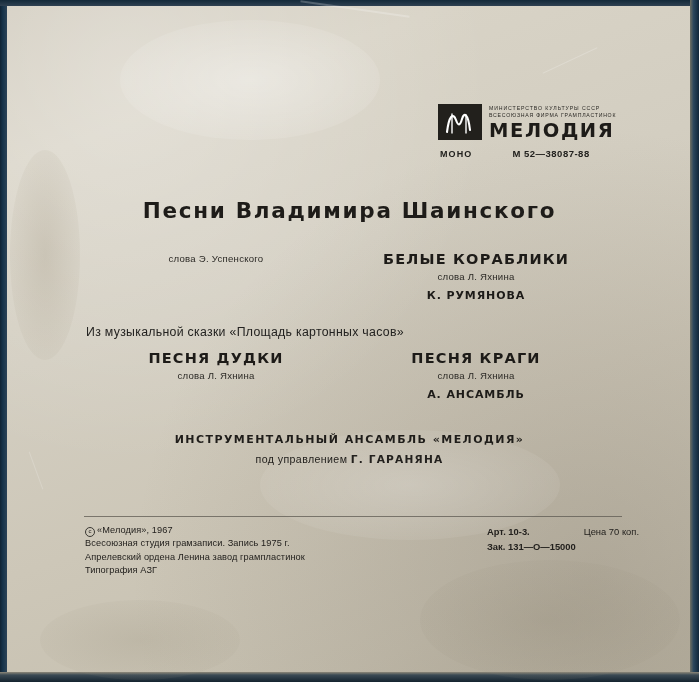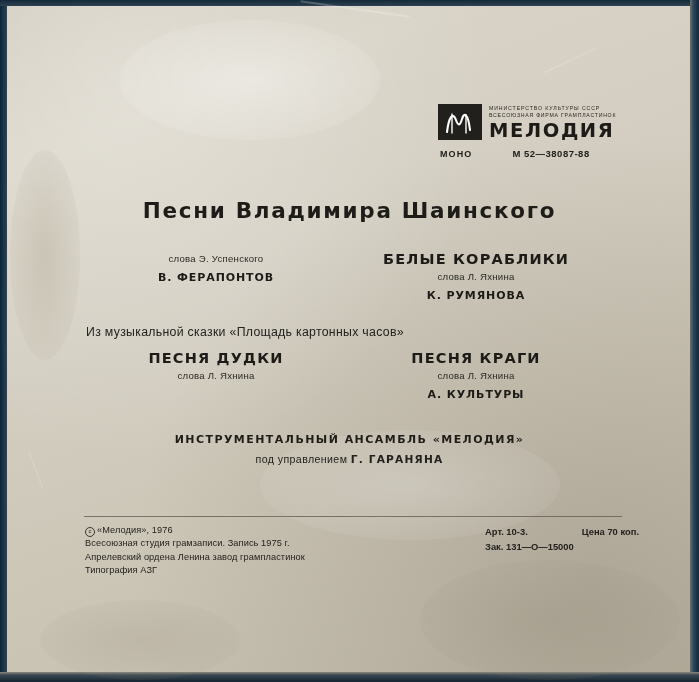--- a/index.html
+++ b/index.html
@@ -235,21 +235,21 @@
   #imprint-right {
     font-size: 9.4px;
     line-height: 15px;
     color: #23211e;
     text-align: left;
     padding-right: 6px;
     white-space: nowrap;
   }
   #imprint-right .row { display: block; }
   #imprint-right .art { font-weight: bold; margin-right: 18px; }
-  #imprint-right .price { font-weight: bold; padding-left: 36px; }
+  #imprint-right .price { font-weight: normal; padding-left: 36px; }
   #imprint-right .order { font-weight: bold; }
   .copy-glyph {
     display: inline-block;
     width: 8px; height: 8px;
     border: 1px solid #3a3833;
     border-radius: 50%;
     font-size: 6px;
     line-height: 7px;
     text-align: center;
     margin-right: 2px;
@@ -298,58 +298,57 @@
       </div>
     </div>
 
     <div id="main-title">Песни Владимира Шаинского</div>
 
     <div id="tracks">
 
       <div class="track-row" id="tracks-row1">
         <div class="track-col">
           <div class="track-lyrics">слова Э. Успенского</div>
-          <div class="track-performer">В. ФЕРАПОНТОВ</div>
         </div>
         <div class="track-col">
           <div class="track-title">БЕЛЫЕ КОРАБЛИКИ</div>
           <div class="track-lyrics">слова Л. Яхнина</div>
           <div class="track-performer">К. РУМЯНОВА</div>
         </div>
       </div>
 
       <div id="from-musical">Из музыкальной сказки «Площадь картонных часов»</div>
 
       <div class="track-row" id="tracks-row2">
         <div class="track-col">
           <div class="track-title">ПЕСНЯ ДУДКИ</div>
           <div class="track-lyrics">слова Л. Яхнина</div>
         </div>
         <div class="track-col">
           <div class="track-title">ПЕСНЯ КРАГИ</div>
           <div class="track-lyrics">слова Л. Яхнина</div>
-          <div class="track-performer">А. КУЛЬТУРЫ</div>
+          <div class="track-performer">А. АНСАМБЛЬ</div>
         </div>
       </div>
     </div>
 
     <div id="ensemble">
       <div id="ensemble-name">ИНСТРУМЕНТАЛЬНЫЙ АНСАМБЛЬ «МЕЛОДИЯ»</div>
       <div id="ensemble-conductor">
         <span>под управлением</span>
         <b>Г. ГАРАНЯНА</b>
       </div>
     </div>
 
     <div id="bottom-rule"></div>
 
     <div id="imprint">
       <div id="imprint-left">
         <div>
-          <span class="copy-glyph">c</span><span>«Мелодия», 1976</span>
+          <span class="copy-glyph">c</span><span>«Мелодия», 1967</span>
         </div>
         <div>Всесоюзная студия грамзаписи. Запись 1975 г.</div>
         <div>Апрелевский ордена Ленина завод грампластинок</div>
         <div>Типография АЗГ</div>
       </div>
       <div id="imprint-right">
         <span class="row">
           <span class="art">Арт. 10-3.</span><span class="price">Цена 70 коп.</span>
         </span>
         <span class="row order">Зак. 131—О—15000</span>

